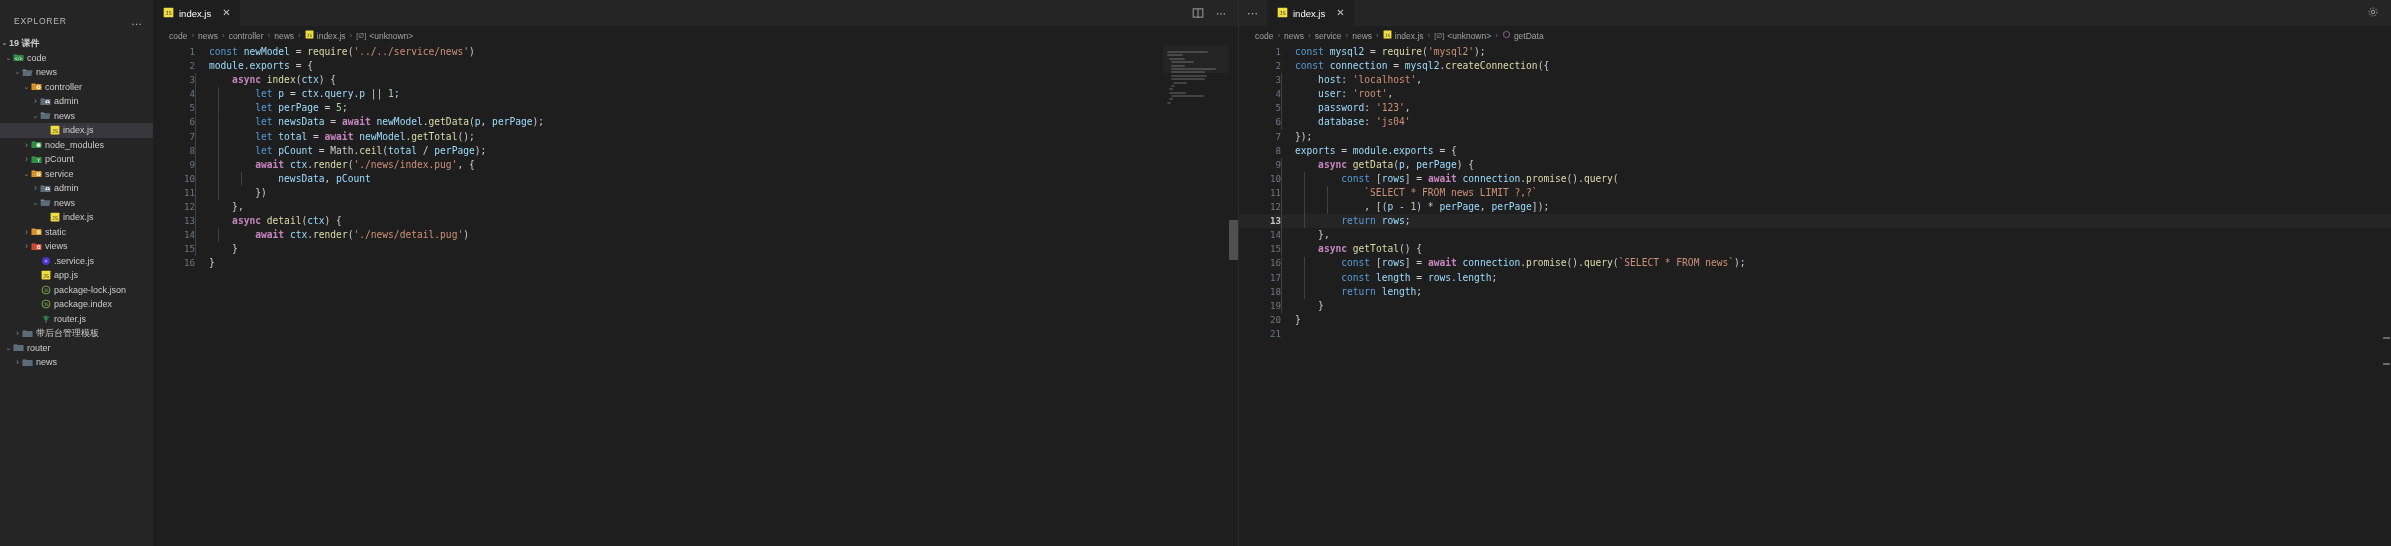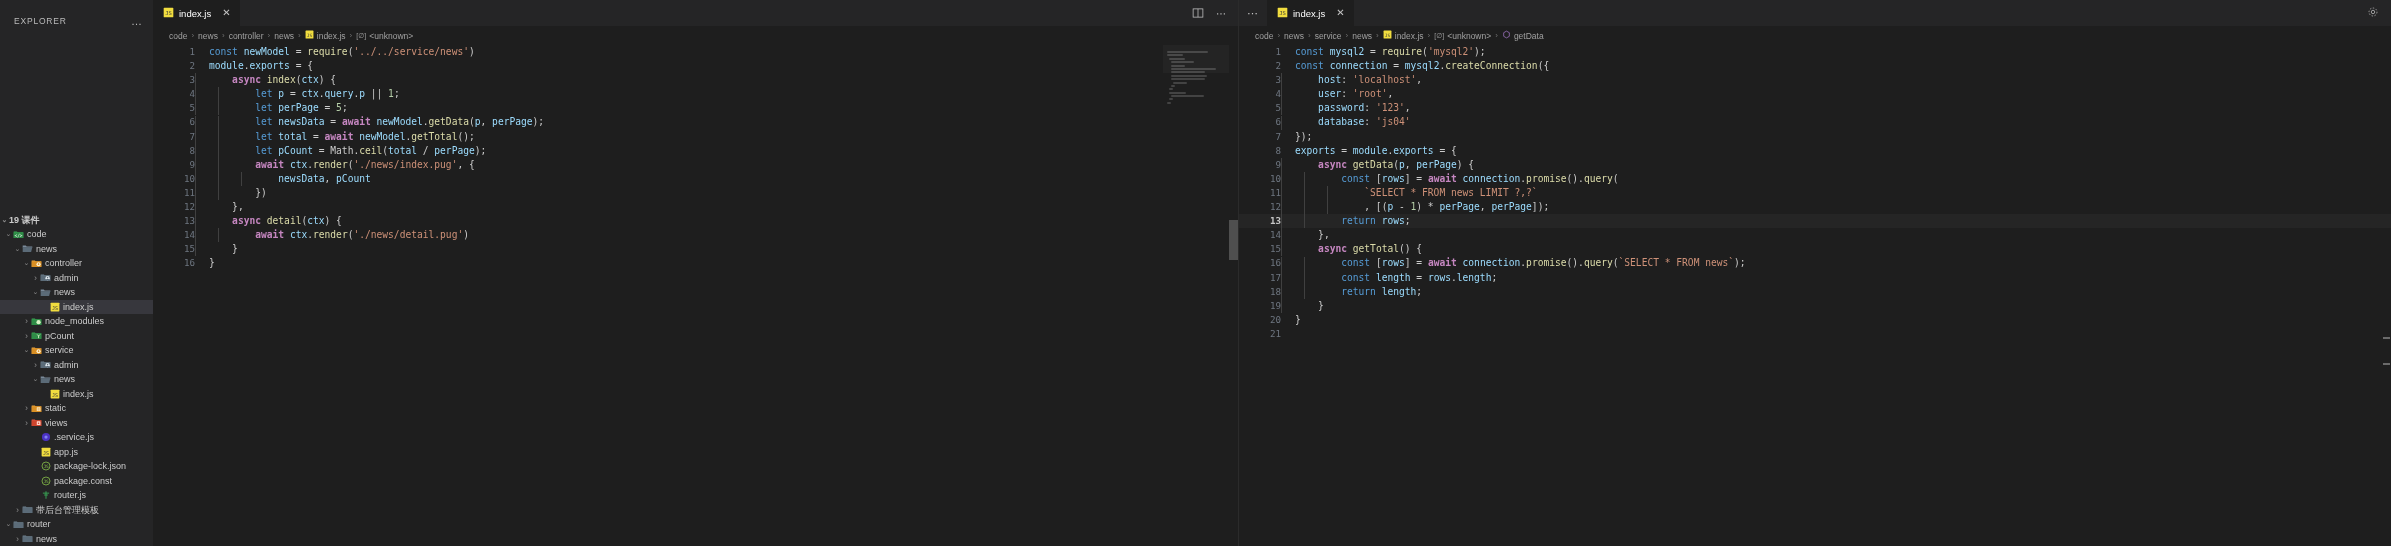--- a/index.html
+++ b/index.html
@@ -6,21 +6,21 @@
   body{
     width:2391px;height:546px;overflow:hidden;
     background:#1e1e1e;
     font-family:"Liberation Sans", sans-serif;
     color:#cccccc;
     -webkit-font-smoothing:antialiased;
   }
   .app{display:flex;width:2391px;height:546px;}
 
   
-  .sidebar{width:153px;min-width:153px;background:#252526;display:flex;flex-direction:column;justify-content:space-between;}
+  .sidebar{width:153px;min-width:153px;background:#252526;display:flex;flex-direction:column;}
   .sidebar-header{
     height:22px;display:flex;align-items:center;justify-content:space-between;
     padding:10px 10px 0 14px;font-size:8.5px;letter-spacing:.8px;color:#bbbbbb;text-transform:uppercase;
   }
   .ellipsis-icon{font-size:11px;color:#bbb;line-height:8px;letter-spacing:1px;}
   .tree{margin-top:4px;font-size:9px;line-height:14.5px;}
   .row{display:flex;align-items:center;height:14.5px;padding-right:4px;white-space:nowrap;color:#cccccc;}
   .row.selected{background:#37373d;}
   .row .twisty{width:9px;min-width:9px;text-align:center;color:#8b8b8b;font-size:7px;line-height:14.5px;}
   .row .icon{width:11px;min-width:11px;display:flex;align-items:center;justify-content:center;margin-right:3px;}
@@ -303,21 +303,21 @@
             <span class="label">package-lock.json</span>
           </div>
           <div class="row" style="padding-left: 31px;">
             <span class="twisty"></span>
             <span class="icon">
               <svg width="10" height="10" viewBox="0 0 16 16">
                 <circle cx="8" cy="8" r="6.4" fill="none" stroke="#8cc84b" stroke-width="1.2"></circle>
                 <text x="8" y="11" font-size="7" font-family="monospace" text-anchor="middle" fill="#8cc84b">JS</text>
               </svg>
             </span>
-            <span class="label">package.const</span>
+            <span class="label">package.index</span>
           </div>
           <div class="row" style="padding-left: 31px;">
             <span class="twisty"></span>
             <span class="icon">
               <svg width="10" height="10" viewBox="0 0 16 16">
                 <path d="M8 2v12M3 5h10M5 8h6" stroke="#3aa655" stroke-width="1.5" fill="none"></path>
               </svg>
             </span>
             <span class="label">router.js</span>
           </div>

